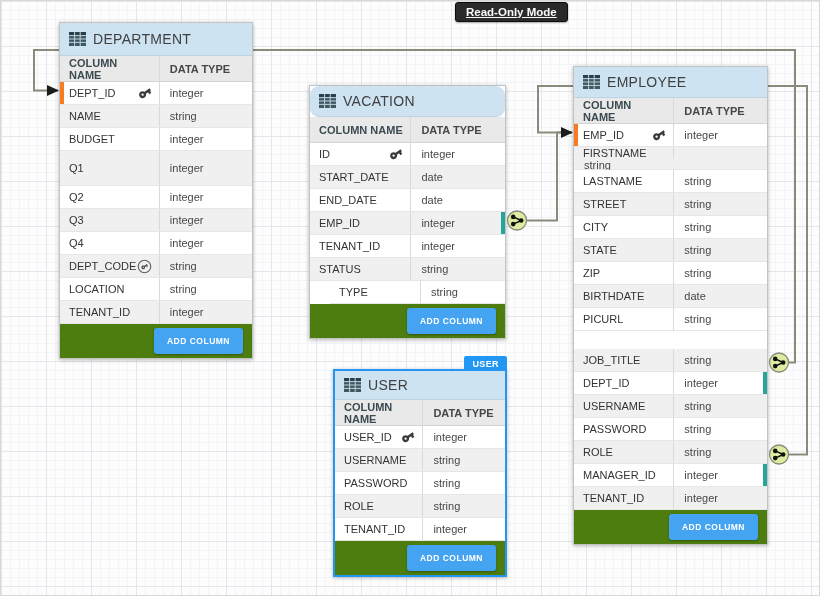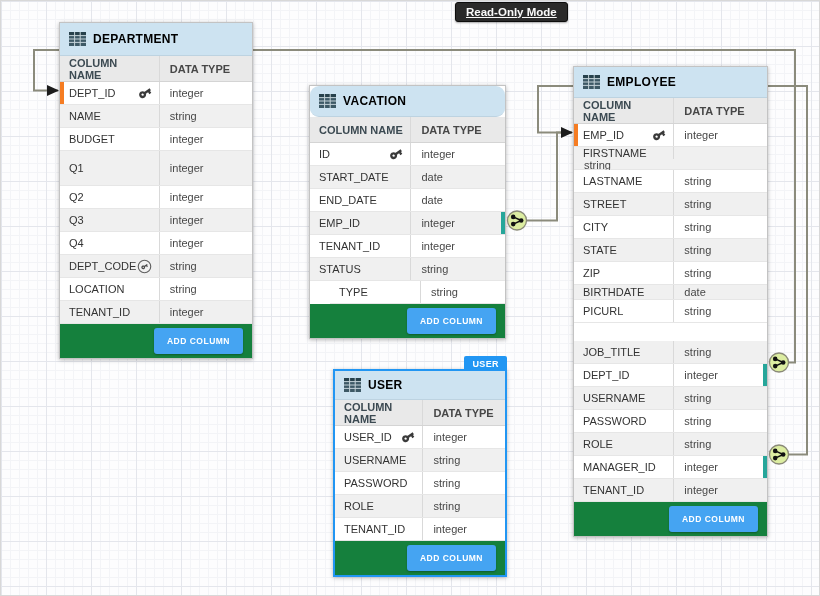--- a/index.html
+++ b/index.html
@@ -21,34 +21,34 @@
 
   .table-card{
     position:absolute;z-index:2;background:#fff;border:1px solid #c3c3c3;
     box-shadow:0 1px 4px rgba(0,0,0,.28);box-sizing:border-box;
   }
   .table-card.selected{border:2px solid #2196f3;}
   .t-header{
     display:flex;align-items:center;gap:7px;background:#cde3f1;
     padding-left:9px;border-bottom:1px solid #bdd3e1;cursor:move;
   }
-  .t-title{font-size:12px;font-weight:700;color:#000000;letter-spacing:.3px;}
+  .t-title{font-size:14px;font-weight:400;color:#404040;letter-spacing:.3px;}
   .t-cols{display:flex;background:#e9e9e9;border-bottom:1px solid #d4d4d4;
     font-size:11px;font-weight:700;color:#3c4a52;}
   .t-row{display:flex;position:relative;font-size:11px;color:#333;background:#fff;}
   .t-row.alt{background:#f0f0f0;}
   .c1{width:52%;display:flex;align-items:center;justify-content:space-between;
     padding-left:9px;padding-right:7px;border-right:1px solid #d9d9d9;box-sizing:border-box;}
   .c2{flex:1;display:flex;align-items:center;padding-left:10px;color:#474747;}
   .t-cols .c1,.t-cols .c2{height:100%;}
   .t-row{border-bottom:1px solid #e6e6e6;box-sizing:border-box;}
   .marker-left{position:absolute;left:0;top:0;bottom:0;width:4px;background:#f57c22;}
   .marker-right{position:absolute;right:0;top:0;bottom:0;width:4px;background:#26a69a;}
   .t-footer{display:flex;align-items:center;justify-content:flex-end;
-    background:#15803d;padding-right:9px;}
+    background:#4d7c0f;padding-right:9px;}
   .add-col{
     background:#45a4f2;border:none;color:#fff;font-family:inherit;
     font-size:8.5px;font-weight:700;letter-spacing:.5px;padding:8px 13px;
     border-radius:3px;box-shadow:0 1px 2px rgba(0,0,0,.3);cursor:pointer;
   }
   .t-badge{
     position:absolute;top:-15px;right:-2px;background:#2196f3;color:#fff;
     font-size:9px;font-weight:700;letter-spacing:.4px;padding:3px 8px 2px;
     border-radius:2px 2px 0 0;
   }
@@ -365,21 +365,21 @@
             <div>STATE</div>
           </div>
           <div class="c2">string</div>
         </div>
         <div class="t-row" style="height: 23px;">
           <div class="c1">
             <div>ZIP</div>
           </div>
           <div class="c2">string</div>
         </div>
-        <div class="t-row alt" style="height: 15px;">
+        <div class="t-row alt" style="height: 23px;">
           <div class="c1">
             <div>BIRTHDATE</div>
           </div>
           <div class="c2">date</div>
         </div>
         <div class="t-row" style="height: 23px;">
           <div class="c1">
             <div>PICURL</div>
           </div>
           <div class="c2">string</div>

